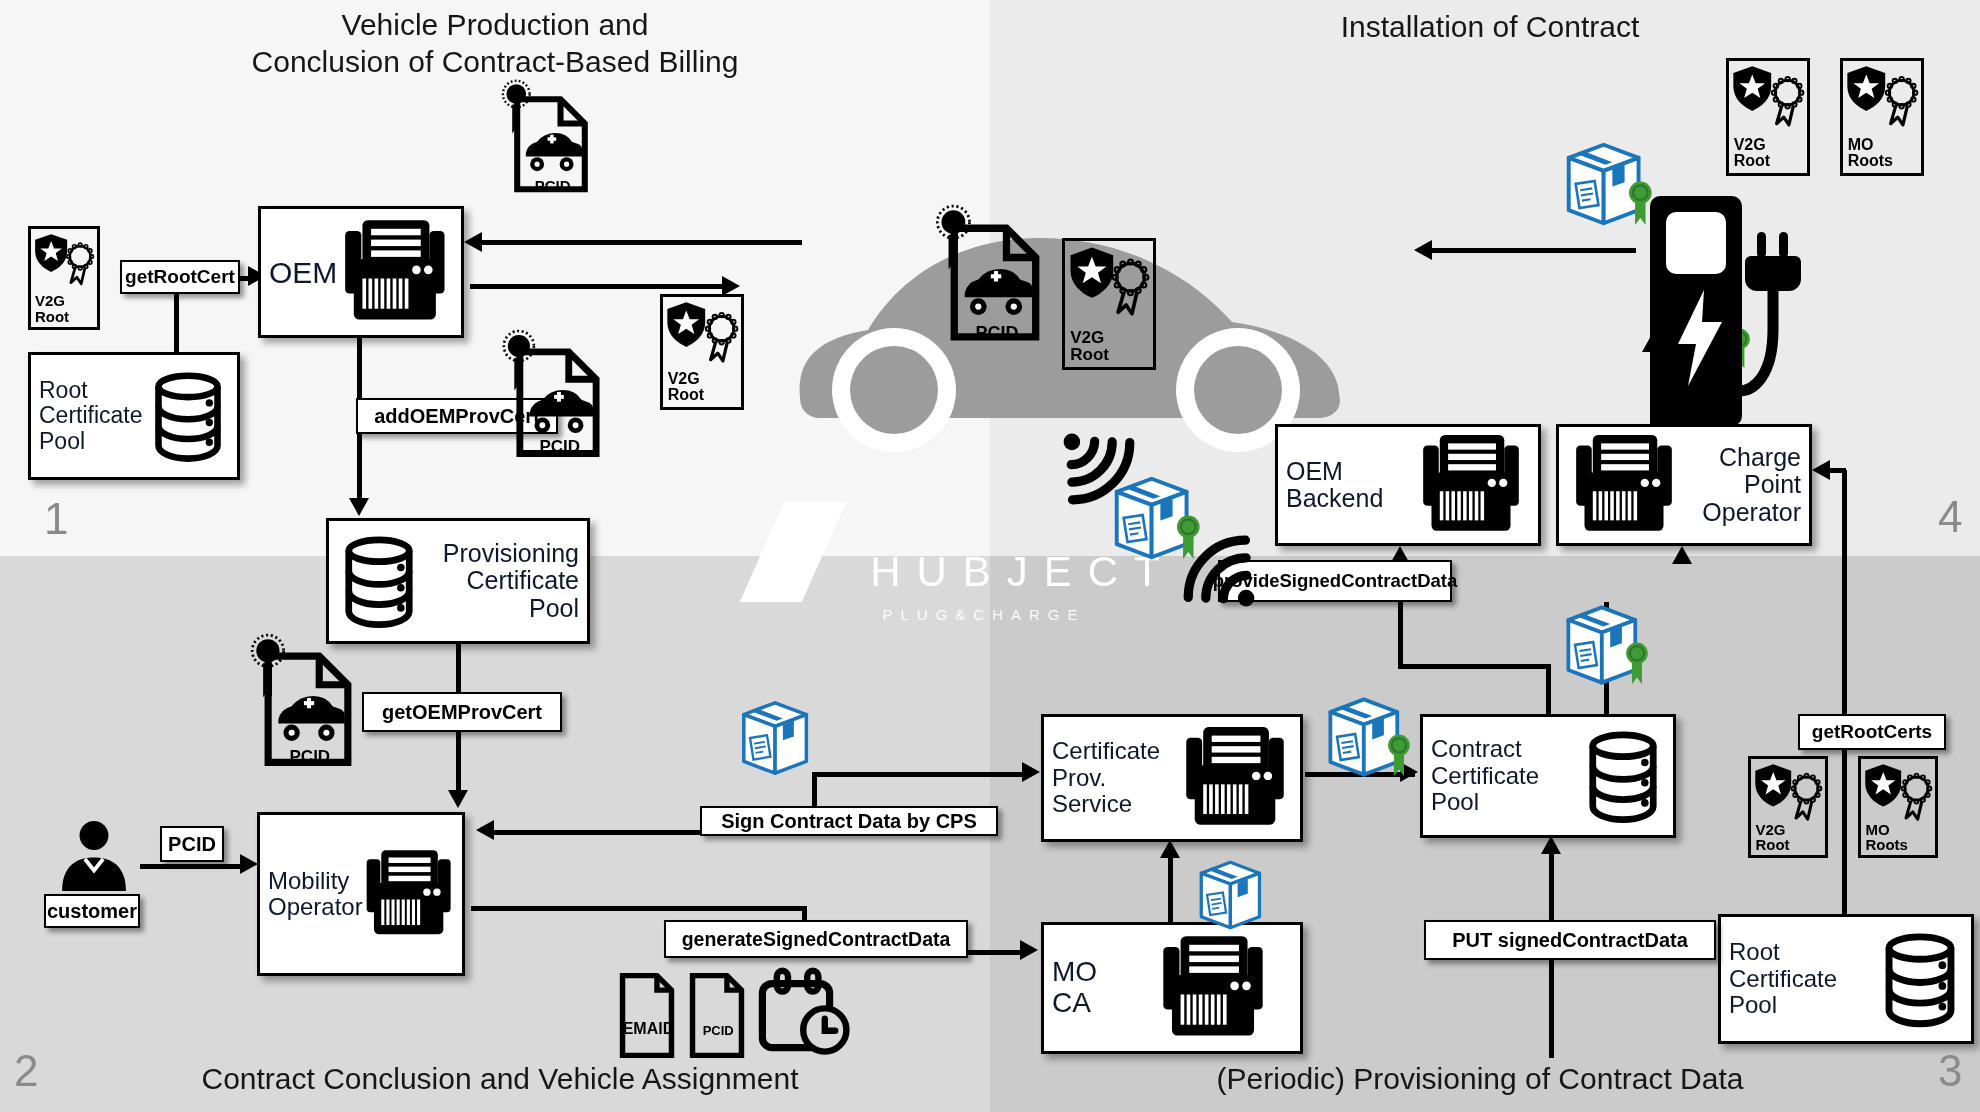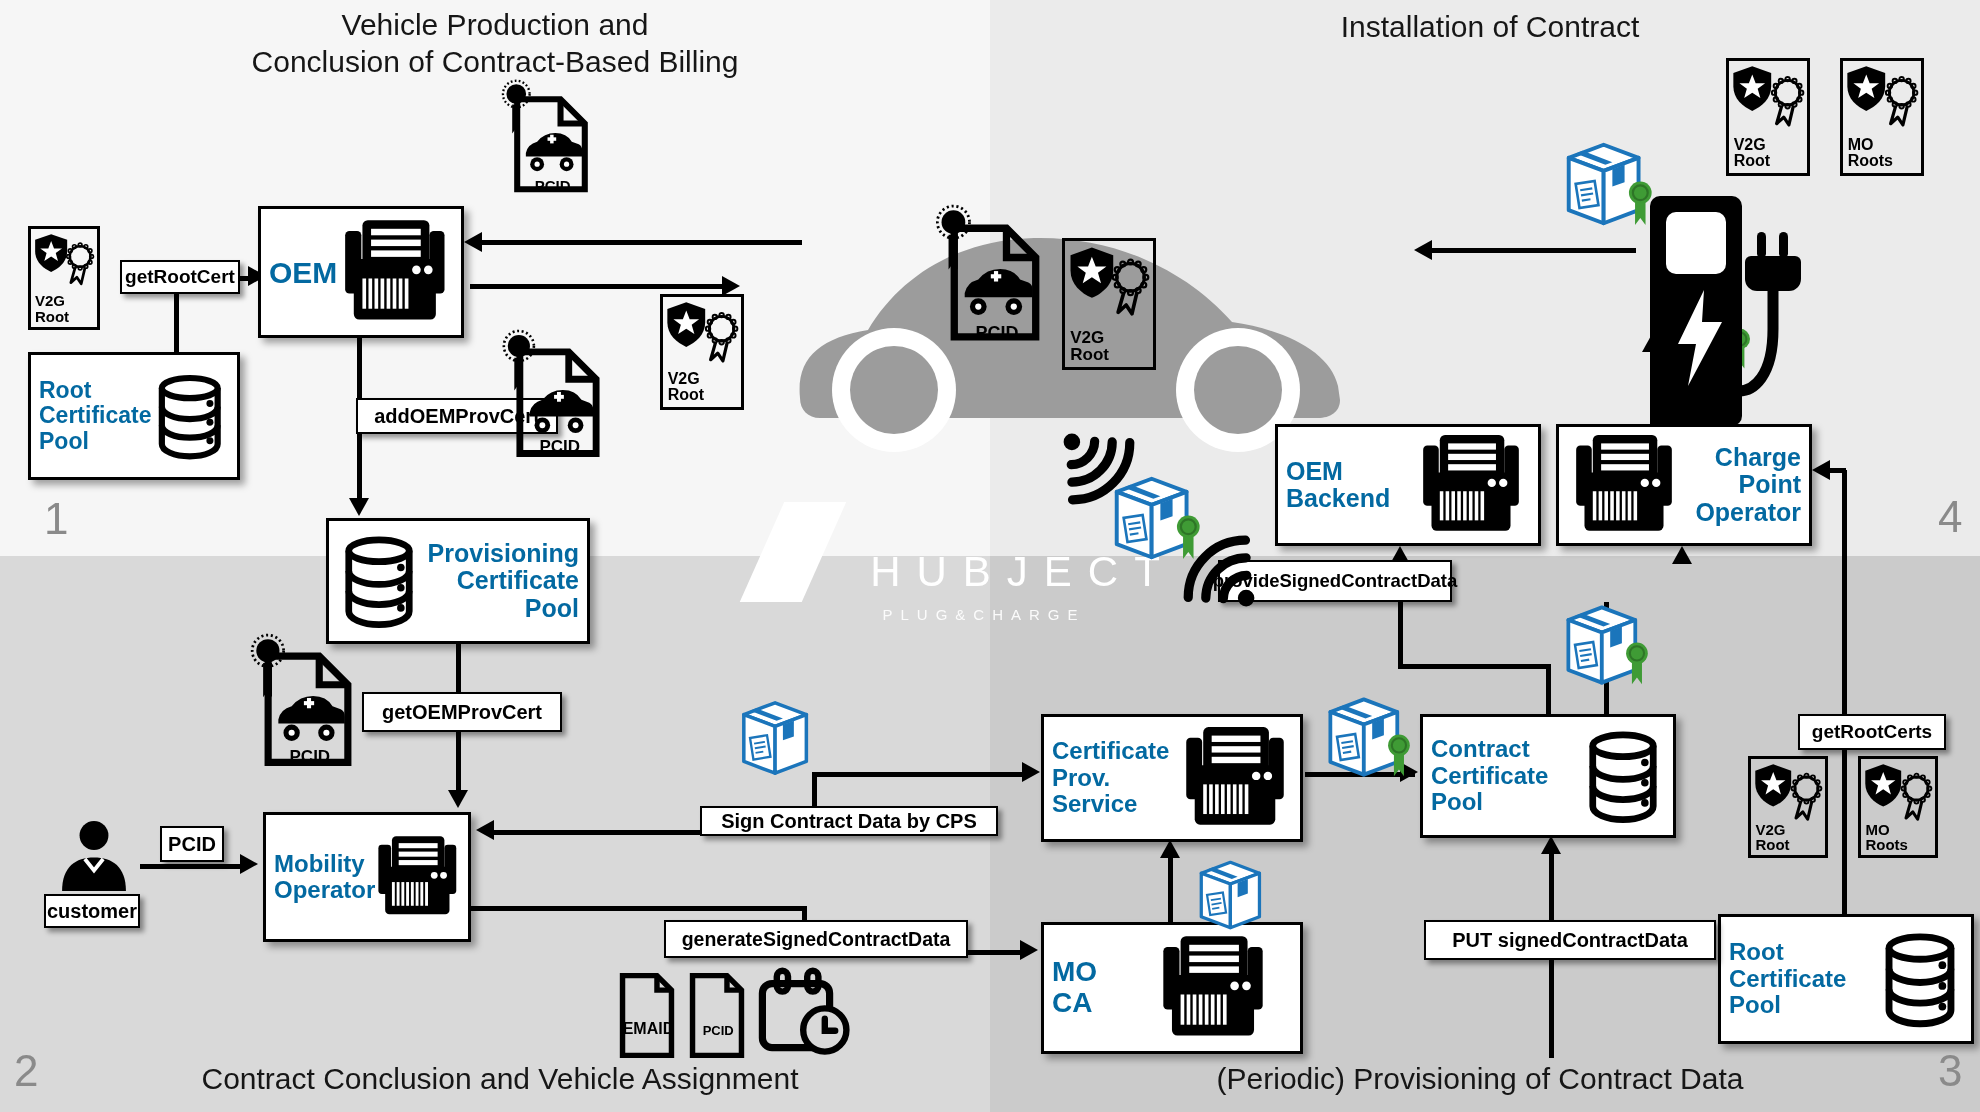--- a/index.html
+++ b/index.html
@@ -8,21 +8,21 @@
   .abs{position:absolute}
   .q{position:absolute}
   #q1{left:0;top:0;width:990px;height:556px;background:var(--bgq1,#f6f6f6)}
   #q4{left:990px;top:0;width:990px;height:556px;background:var(--bgq4,#ebebeb)}
   #q2{left:0;top:556px;width:990px;height:556px;background:var(--bgq2,#d9d9d9)}
   #q3{left:990px;top:556px;width:990px;height:556px;background:var(--bgq3,#cbcbcb)}
   .qtitle{position:absolute;text-align:center;font-size:30px;color:#161616;line-height:37px}
   .qnum{position:absolute;font-size:44px;color:var(--numgray,#8a8a8a)}
   .node{position:absolute;background:#fff;border:3px solid #000;box-shadow:5px 5px 7px rgba(0,0,0,.35);
         display:flex;align-items:center;justify-content:space-between;padding:6px 8px}
-  .ntext{font-weight:bold;font-size:25px;line-height:1.1;color:#0369a1}
+  .ntext{font-weight:normal;font-size:25px;line-height:1.1;color:#0f172a}
   .ntext span{display:block;white-space:nowrap}
   .tr{text-align:right}
   .icon{display:inline-block}
   .icon svg,.abs svg{display:block;width:100%;height:100%}
   .lbl{position:absolute;background:#fff;border:2.5px solid #000;box-shadow:4px 4px 5px rgba(0,0,0,.4);
        font-weight:bold;font-size:20px;color:#000;display:flex;align-items:center;justify-content:center;
        white-space:nowrap;padding:1px 5px}
   .hline{position:absolute;height:5px;background:#000}
   .vline{position:absolute;width:5px;background:#000}
   .tri{position:absolute;width:0;height:0}
@@ -199,21 +199,21 @@
           <circle cx="76" cy="88" r="4.5"></circle>
         </svg>
       </span>
     <div class="ntext tr" style="font-size:25px">
       <span>Provisioning</span>
       <span>Certificate</span>
       <span>Pool</span>
     </div>
   </div>
 
-  <div class="node" style="left:263px;top:812px;width:208px;height:130px">
+  <div class="node" style="left:257px;top:812px;width:208px;height:164px">
     <div class="ntext" style="font-size:24px">
       <span>Mobility</span>
       <span>Operator</span>
     </div>
     <span class="icon" style="width:108px;height:102px">
         <svg viewBox="0 0 100 100">
     <rect x="4" y="12" width="15" height="58" rx="4"></rect>
     <rect x="82" y="12" width="14" height="58" rx="4"></rect>
     <rect x="20" y="2" width="62" height="54" rx="5"></rect>
     <rect x="28" y="10" width="46" height="6" fill="#fff"></rect>

